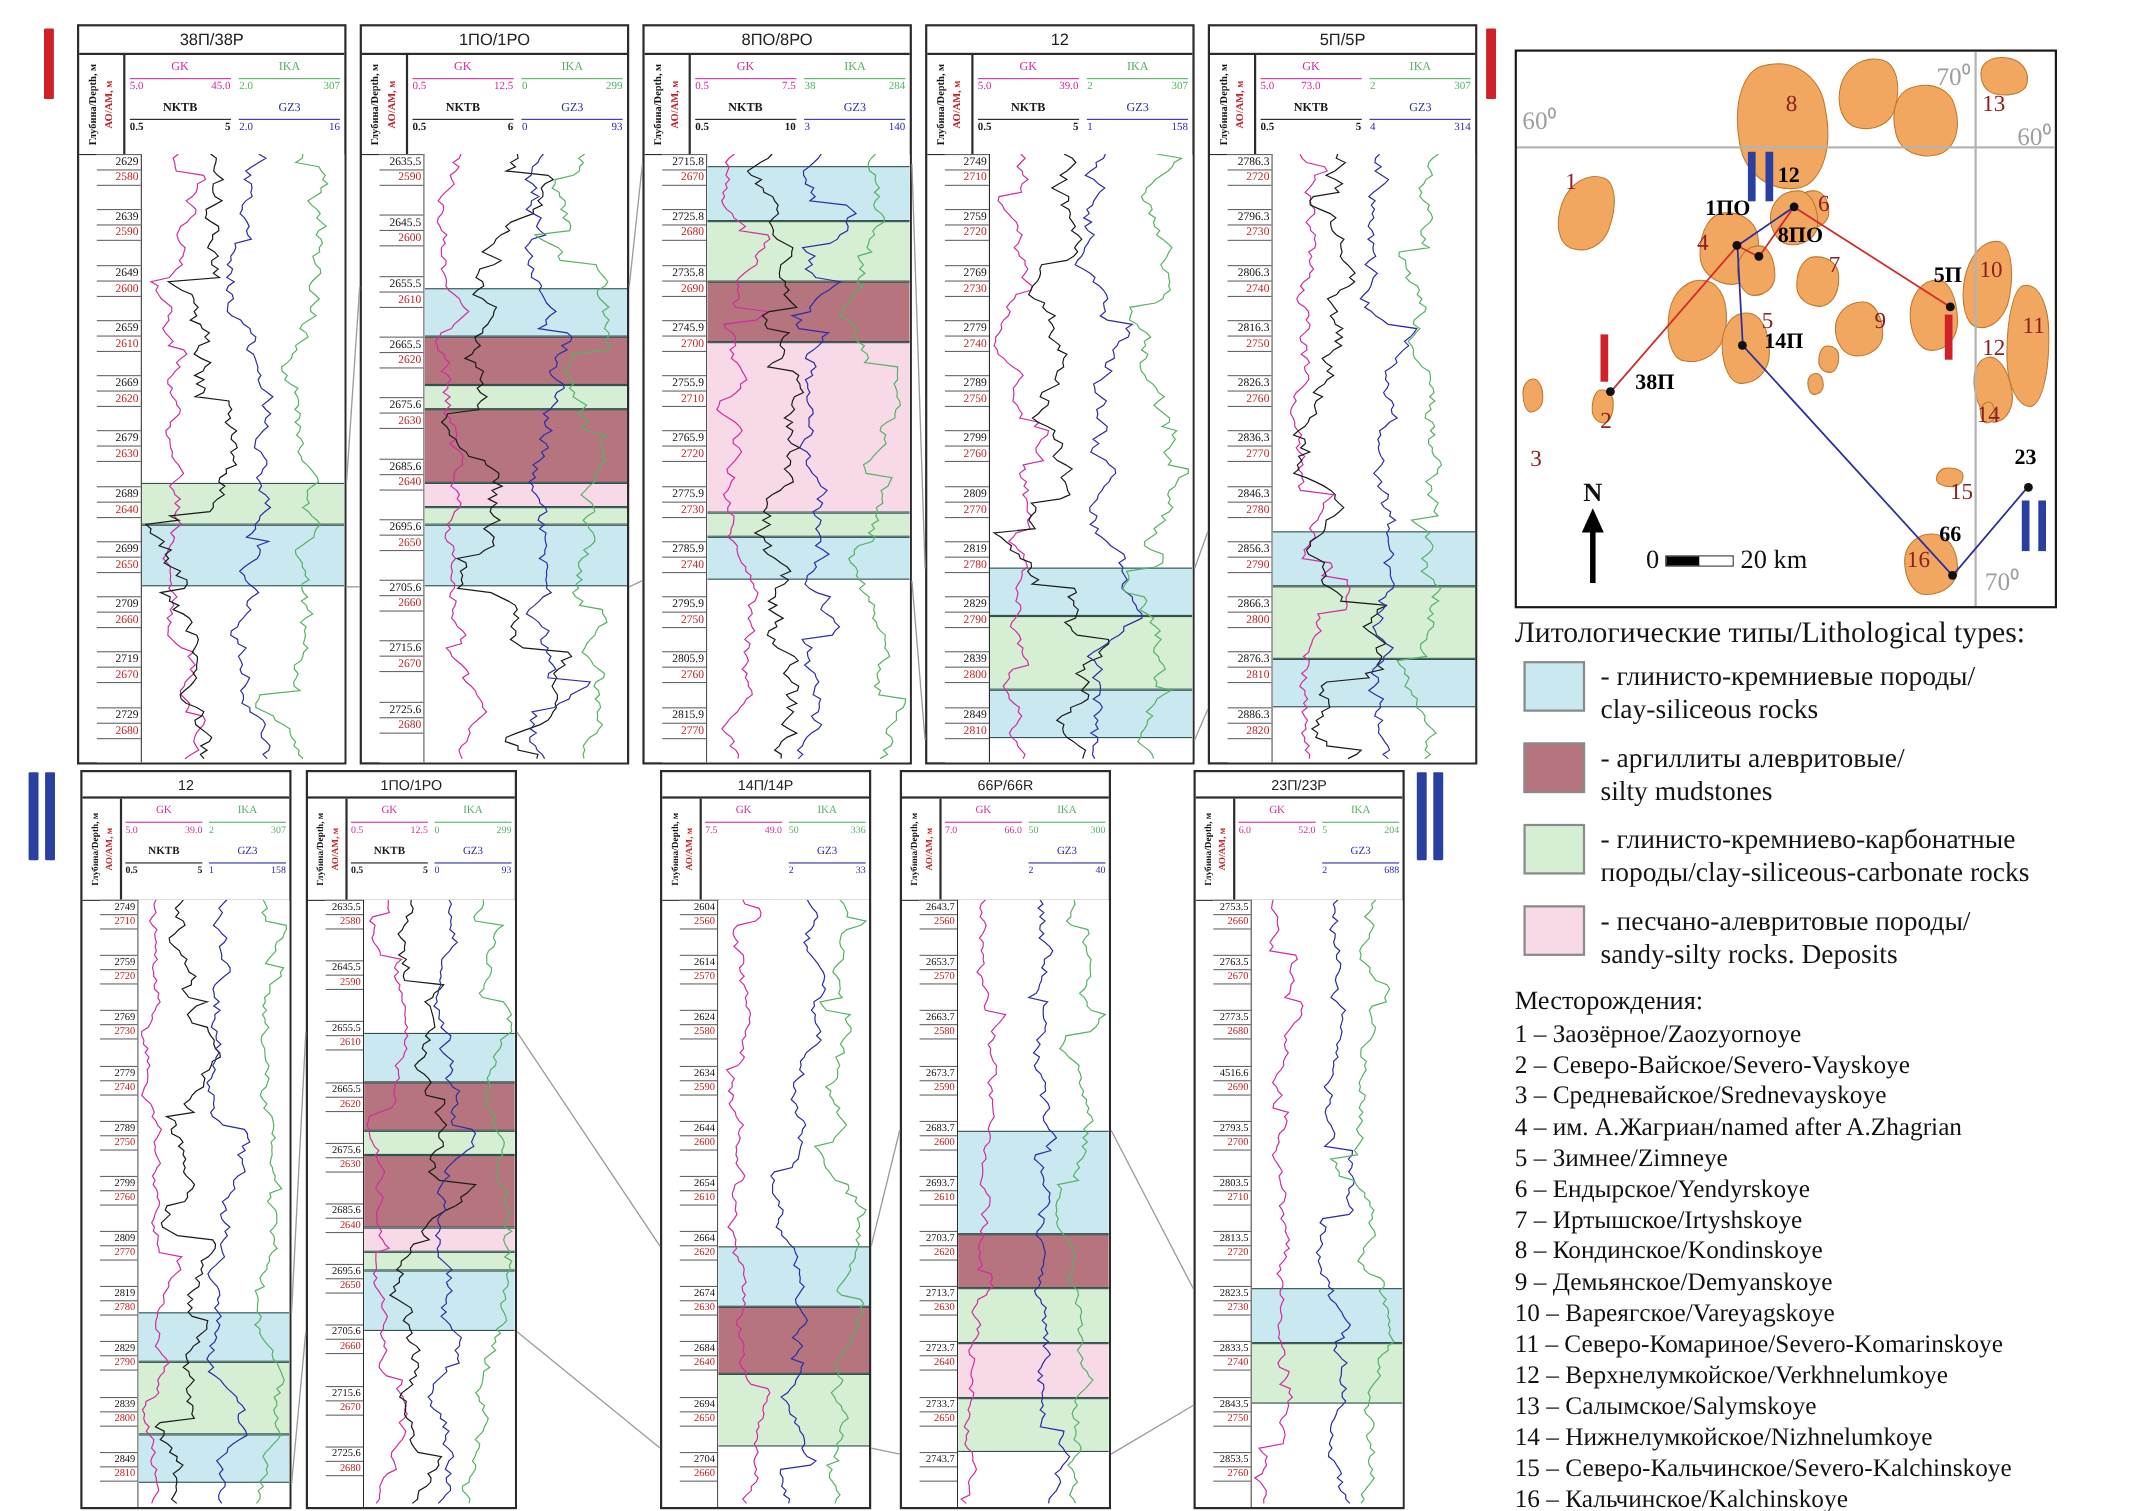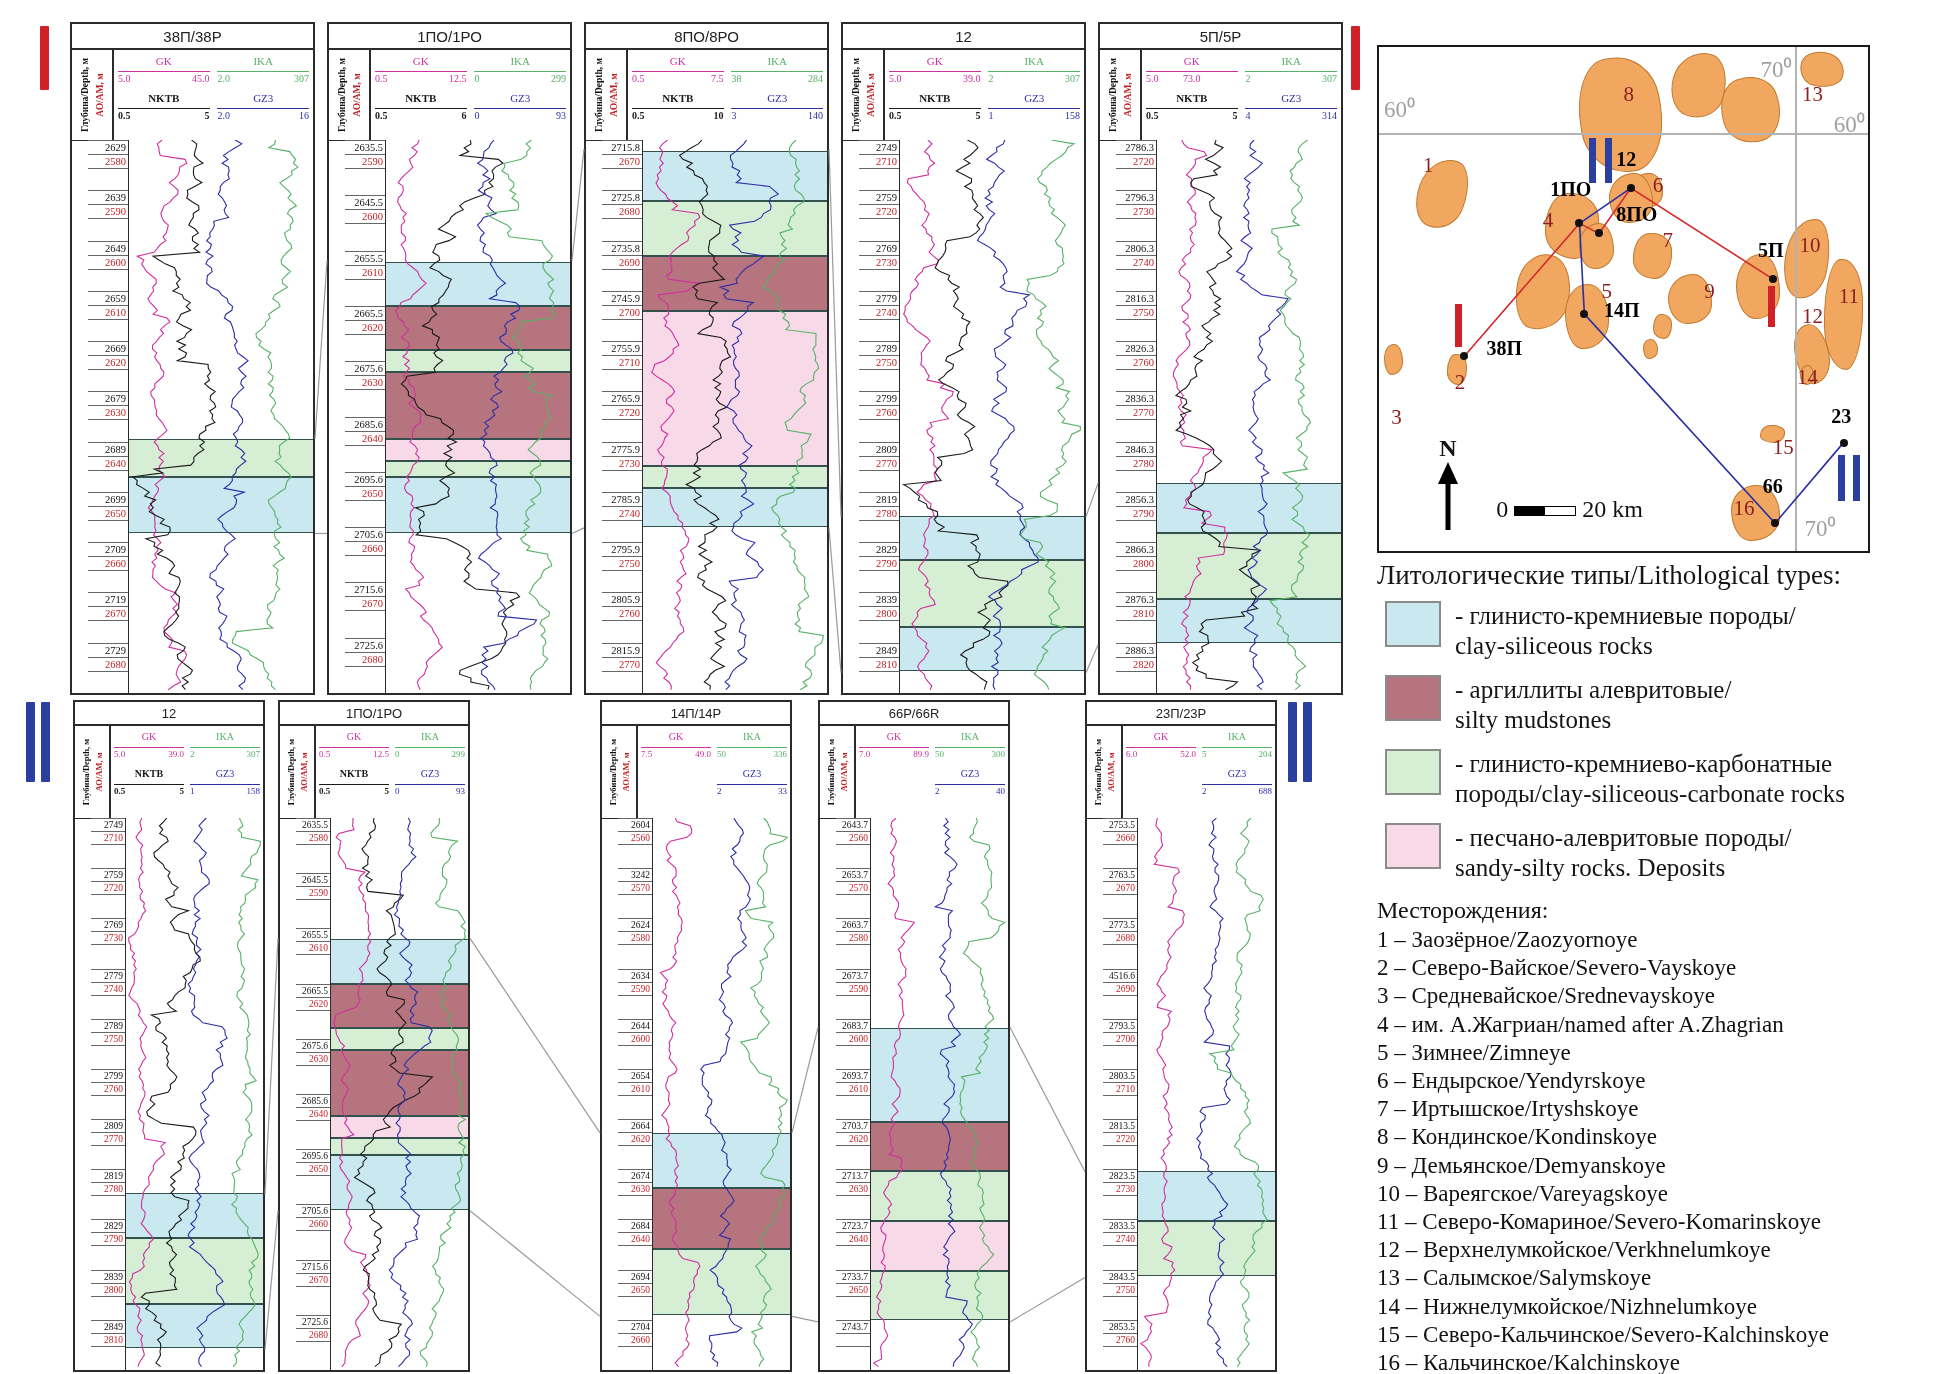--- a/index.html
+++ b/index.html
@@ -719,21 +719,21 @@
             <span class="mm c-gz3" style="left: 52%; width: 46%; top: 60px; text-align: right;">33</span>
           </div>
     </div>
     <div class="p-body" style="top: 116px;">
       <div class="d-track">
             <div class="dcell" style="top: 0%; height: 9.09091%;">
               <div class="dv b">2604</div>
               <div class="dv r">2560</div>
             </div>
             <div class="dcell" style="top: 9.09091%; height: 9.09091%;">
-              <div class="dv b">3242</div>
+              <div class="dv b">2614</div>
               <div class="dv r">2570</div>
             </div>
             <div class="dcell" style="top: 18.1818%; height: 9.09091%;">
               <div class="dv b">2624</div>
               <div class="dv r">2580</div>
             </div>
             <div class="dcell" style="top: 27.2727%; height: 9.09091%;">
               <div class="dv b">2634</div>
               <div class="dv r">2590</div>
             </div>
@@ -783,21 +783,21 @@
     <div class="p-title">66Р/66R</div>
     <div class="p-head">
       <div class="d-col">
         <span class="dc-black">Глубина/Depth, м</span>
         <span class="dc-red">АО/АМ, м</span>
       </div>
       <div class="scales">
             <span class="lbl c-gk" style="left: 2%; width: 46%; top: 5px;">GK</span>
             <div class="u u-gk" style="left: 2%; width: 46%; top: 21px; position: absolute;"></div>
             <span class="mm c-gk" style="left: 2%; top: 23px;">7.0</span>
-            <span class="mm c-gk" style="left: 2%; width: 46%; top: 23px; text-align: right;">89.9</span>
+            <span class="mm c-gk" style="left: 2%; width: 46%; top: 23px; text-align: right;">66.0</span>
             <span class="lbl c-ika" style="left: 52%; width: 46%; top: 5px;">IKA</span>
             <div class="u u-ika" style="left: 52%; width: 46%; top: 21px; position: absolute;"></div>
             <span class="mm c-ika" style="left: 52%; top: 23px;">50</span>
             <span class="mm c-ika" style="left: 52%; width: 46%; top: 23px; text-align: right;">300</span>
             <span class="lbl c-gz3" style="left: 52%; width: 46%; top: 42px;">GZ3</span>
             <div class="u u-gz3" style="left: 52%; width: 46%; top: 58px; position: absolute;"></div>
             <span class="mm c-gz3" style="left: 52%; top: 60px;">2</span>
             <span class="mm c-gz3" style="left: 52%; width: 46%; top: 60px; text-align: right;">40</span>
           </div>
     </div>

